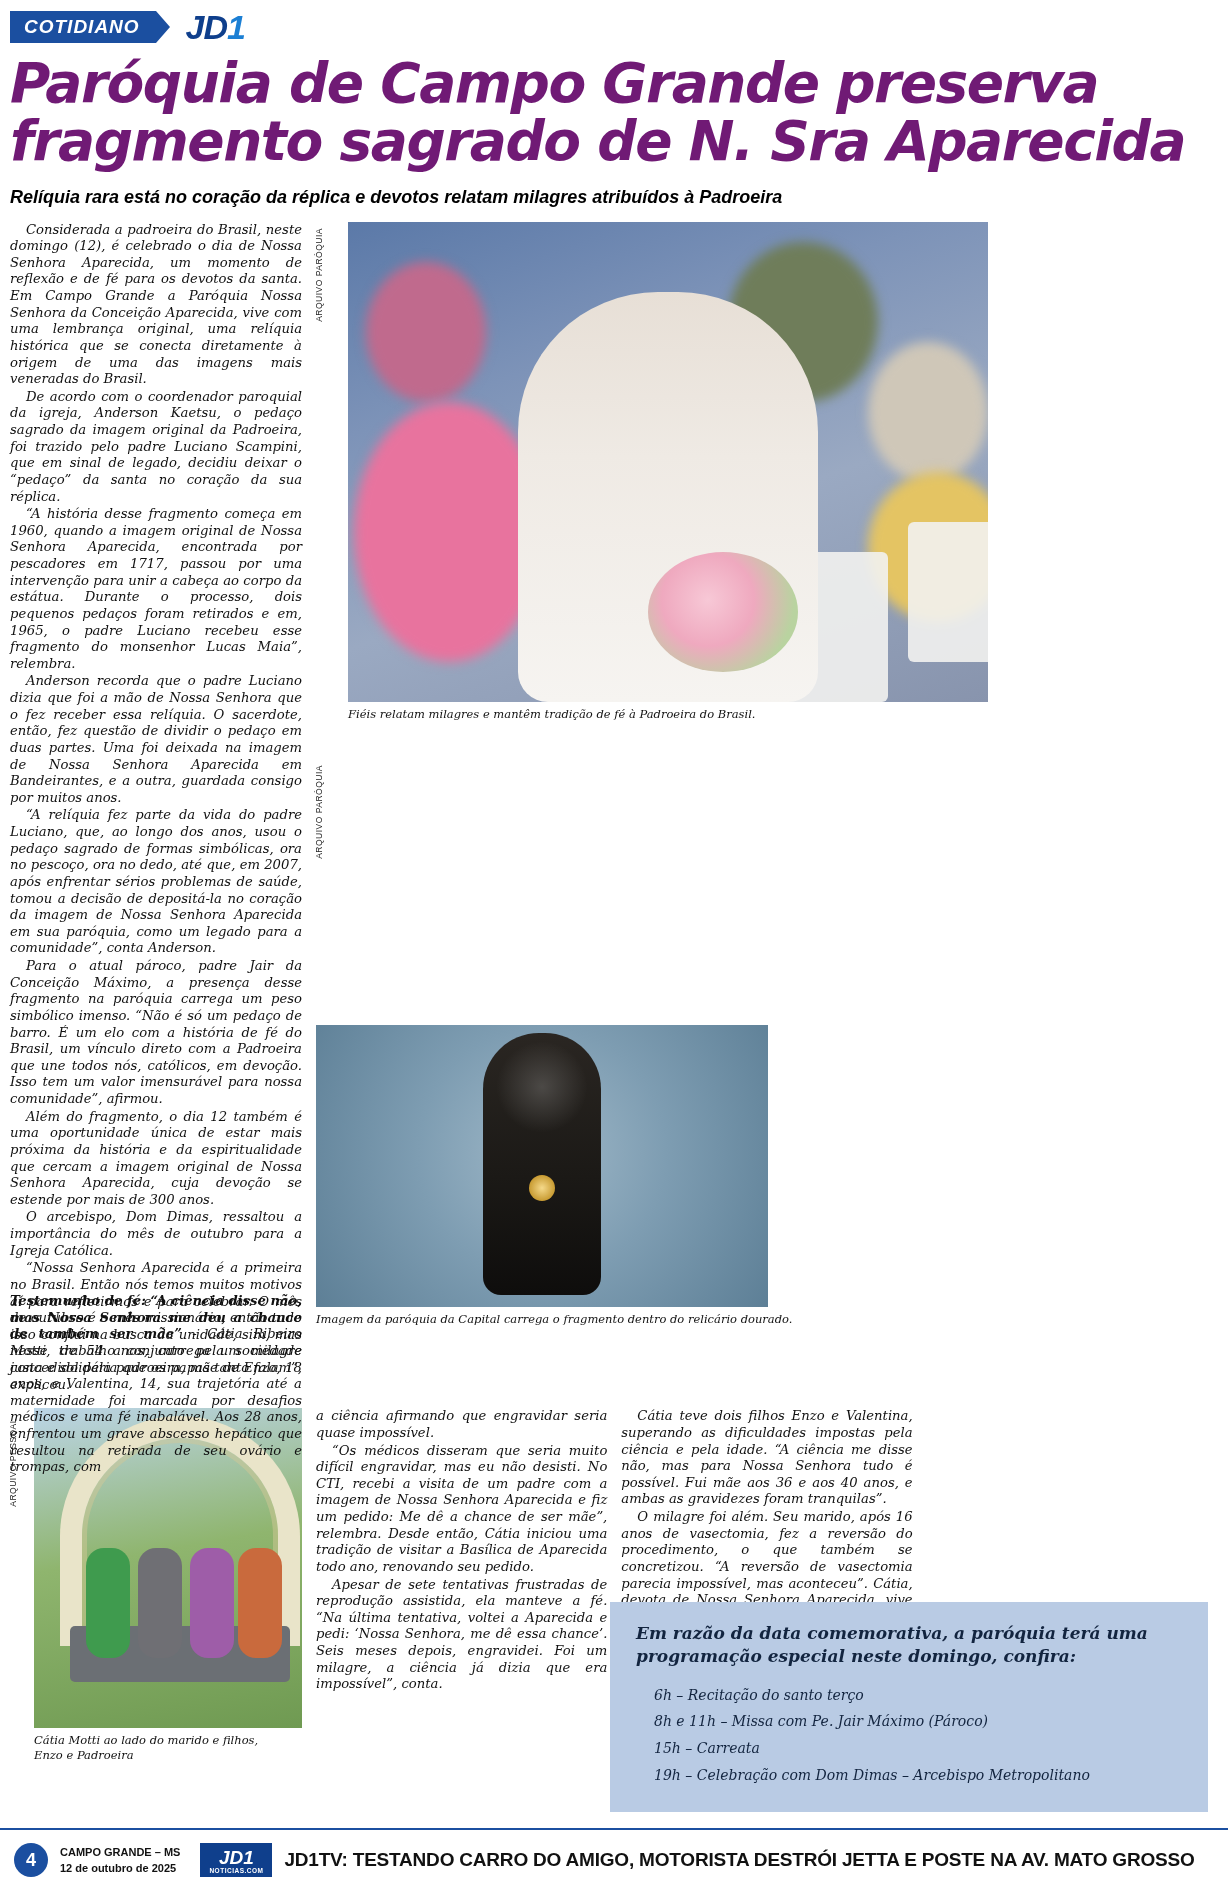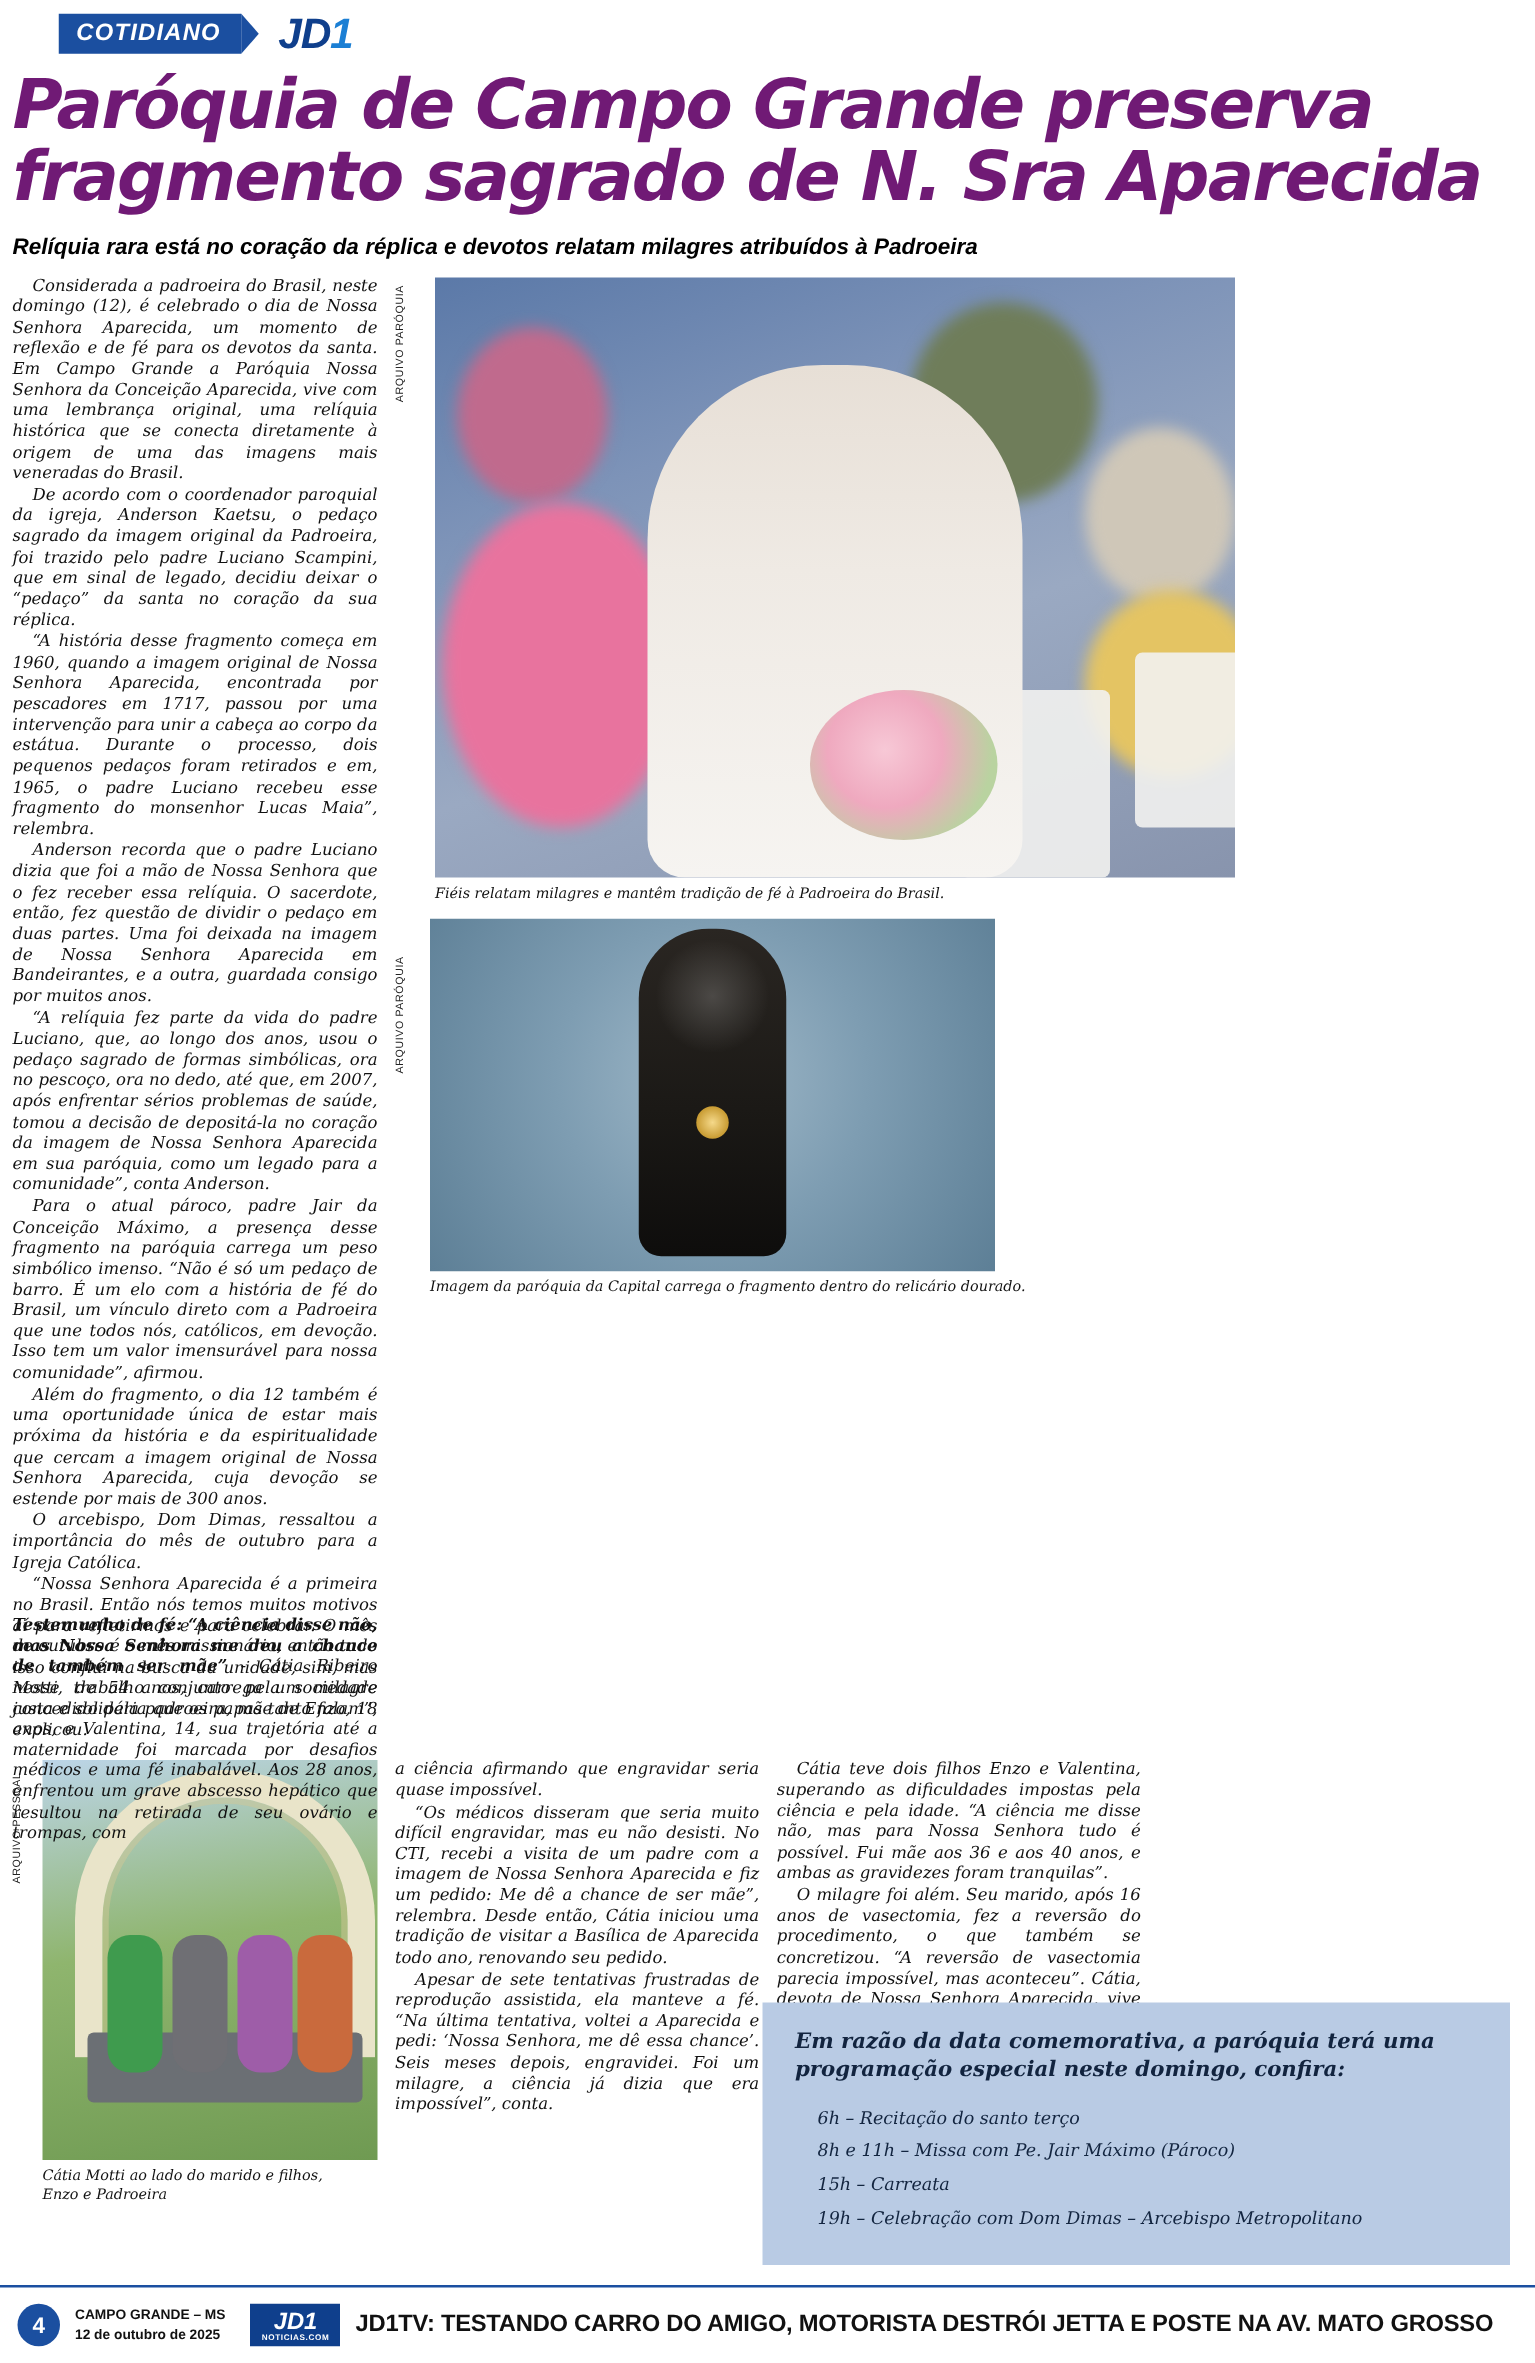--- a/index.html
+++ b/index.html
@@ -16,21 +16,21 @@
   
   .masthead {
     display: flex; align-items: center; gap: 0;
     padding-top: 10px; height: 44px;
   }
   .kicker {
     background: #1b4fa0; color: #fff;
     font-weight: bold; font-style: italic;
     font-size: 19px; letter-spacing: 1px;
     padding: 6px 16px 6px 14px;
-    height: 32px; display: flex; align-items: center; margin-left: 37px;
+    height: 32px; display: flex; align-items: center;
   }
   .kicker-arrow {
     width: 0; height: 0;
     border-top: 16px solid transparent;
     border-bottom: 16px solid transparent;
     border-left: 14px solid #1b4fa0;
   }
   .brand {
     margin-left: 16px;
     display: flex; align-items: baseline;
@@ -250,21 +250,21 @@
             <div class="woman"></div>
             <div class="flowers"></div>
           </div>
           <div class="caption" style="width:520px;">Fiéis relatam milagres e mantêm tradição de fé à Padroeira do Brasil.</div>
         </div>
       </div>
 
       <div style="display:flex; gap:14px; margin-top:14px; align-items:flex-start;">
 
 
-        <div style="display:flex; gap:8px; align-items:flex-start;">
+        <div style="display:flex; gap:8px; align-items:flex-start;flex-direction:column;">
           <div style="width:20px; position:relative; height:282px;">
             <div class="credit-v" style="top:30px;">ARQUIVO PARÓQUIA</div>
           </div>
           <div>
             <div class="photo-statue">
               <div class="statue-fig"></div>
               <div class="statue-halo"></div>
               <div class="statue-medal"></div>
             </div>
             <div class="caption">Imagem da paróquia da Capital carrega o fragmento dentro do relicário dourado.</div>

